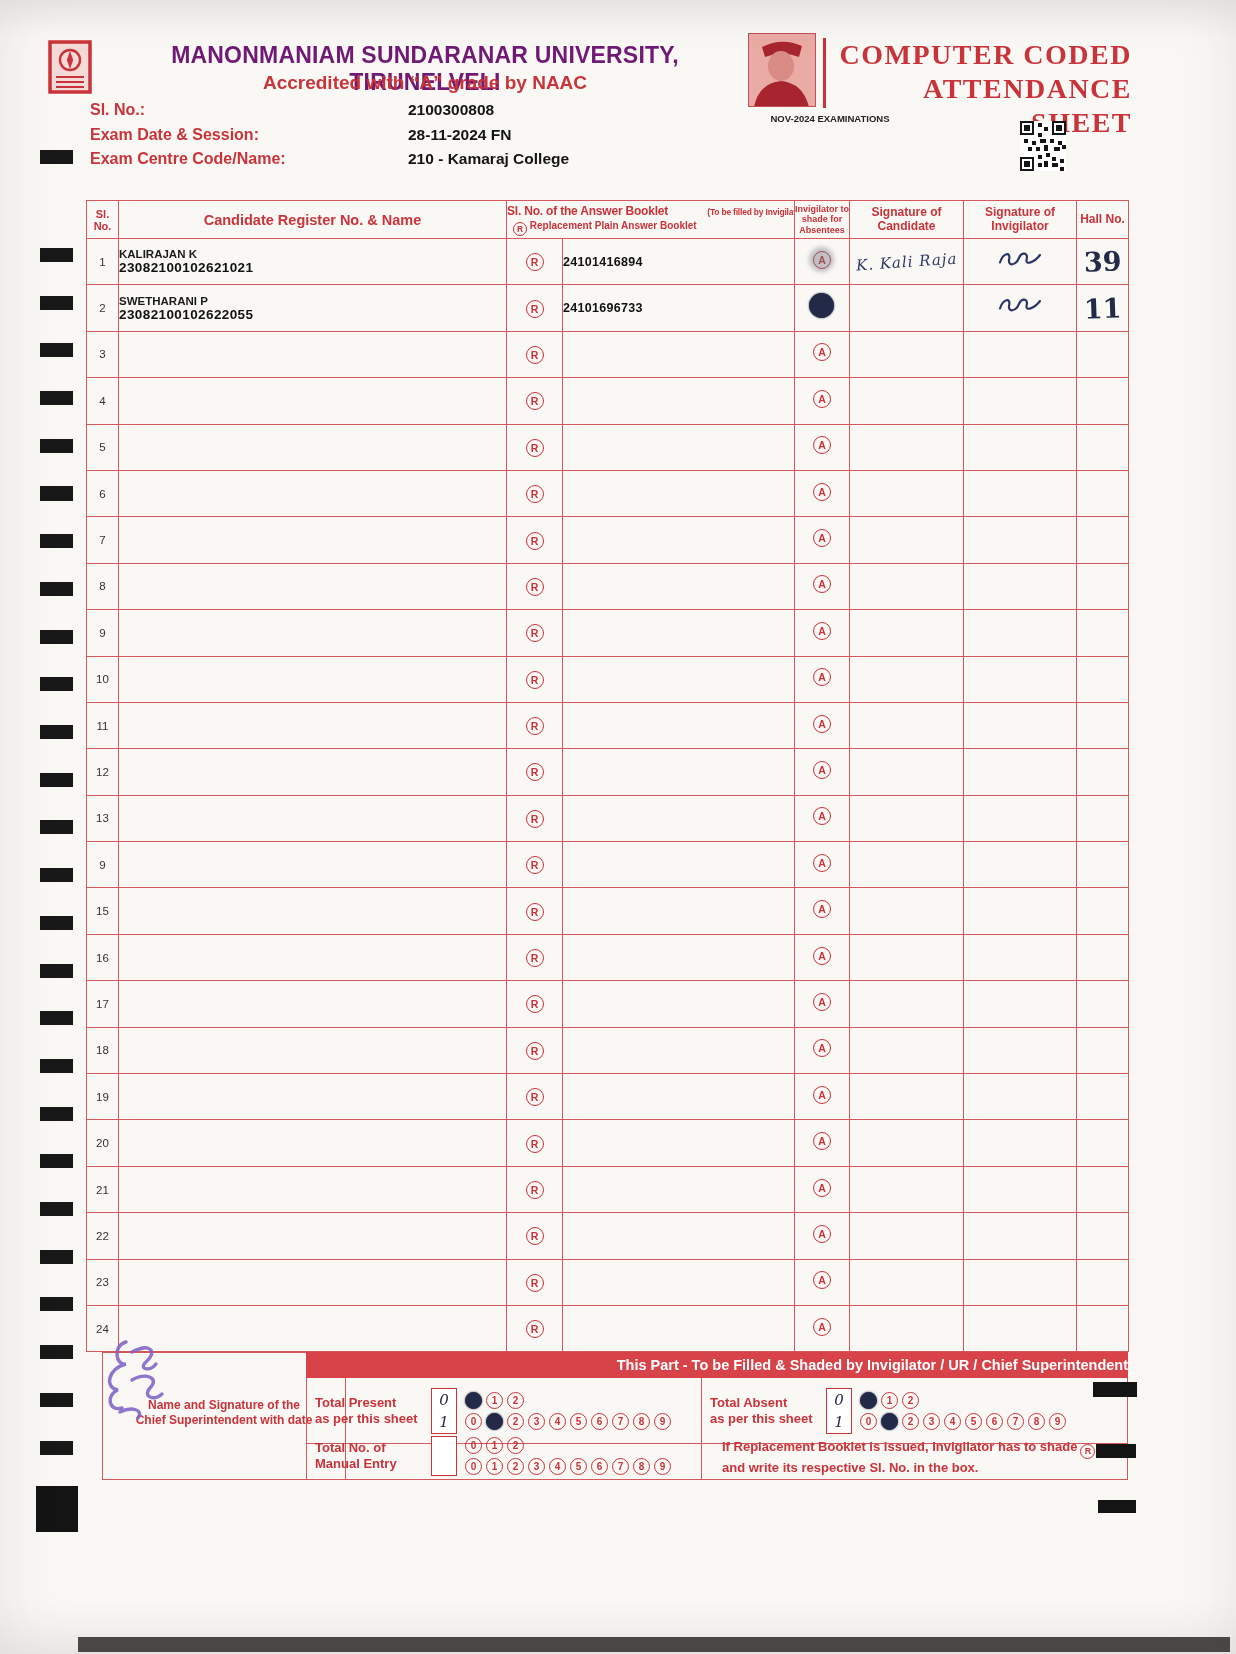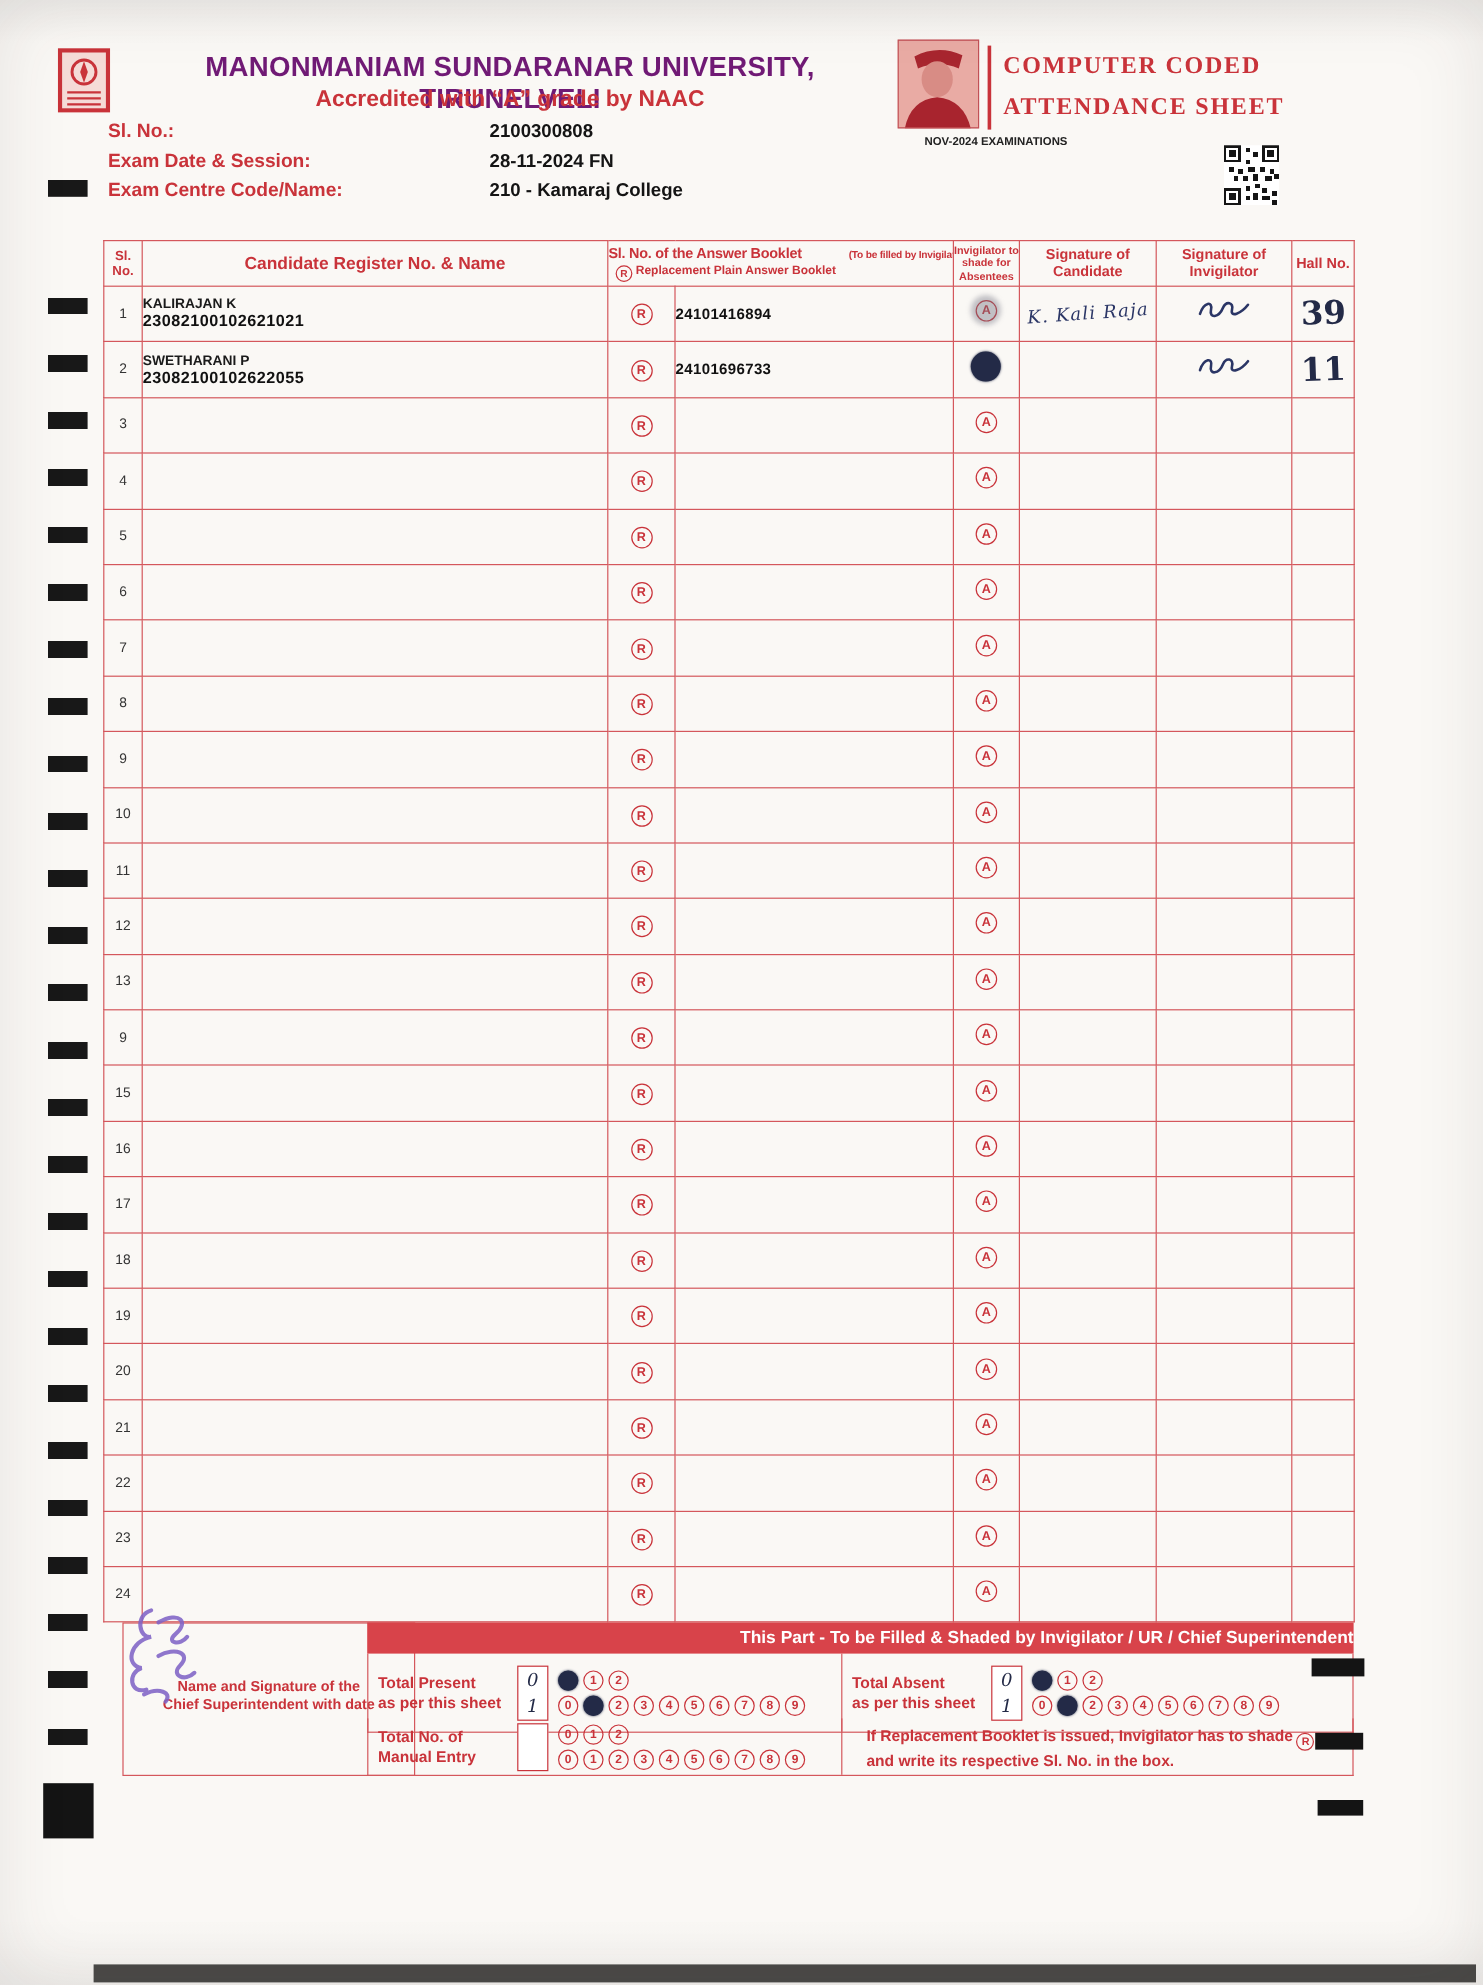--- a/index.html
+++ b/index.html
@@ -16,22 +16,22 @@
   .bottom-strip{position:absolute;left:78px;top:1637px;width:1152px;height:15px;background:#4a4947;}
 
   
   .logo{position:absolute;left:48px;top:40px;}
   .uni-name{position:absolute;left:100px;top:42px;width:650px;text-align:center;
     color:#701a75;font-size:23px;font-weight:bold;letter-spacing:.2px;}
   .accred{position:absolute;left:100px;top:72px;width:650px;text-align:center;
     color:#c9333a;font-size:19px;font-weight:bold;}
   .photo{position:absolute;left:748px;top:33px;}
   .head-divider{position:absolute;left:823px;top:38px;width:3px;height:70px;background:#c9333a;}
-  .sheet-title{position:absolute;left:836px;top:38px;width:296px;text-align:left;
-    font-family:"Liberation Serif",serif;font-weight:bold;font-size:20px;line-height:34px;
+  .sheet-title{position:absolute;left:836px;top:38px;width:296px;text-align:right;
+    font-family:"Liberation Serif",serif;font-weight:bold;font-size:28px;line-height:34px;
     letter-spacing:1.5px;color:#c9333a;}
   .exam-session{position:absolute;left:760px;top:113px;width:140px;text-align:center;
     font-size:9.5px;font-weight:bold;color:#222;}
   .qr{position:absolute;left:1020px;top:121px;}
 
   
   .meta{position:absolute;left:90px;top:98px;width:640px;}
   .meta-row{display:flex;height:24.5px;align-items:center;}
   .meta-label{width:318px;color:#c9333a;font-size:16px;font-weight:bold;}
   .meta-value{color:#141414;font-size:15.5px;font-weight:bold;}

